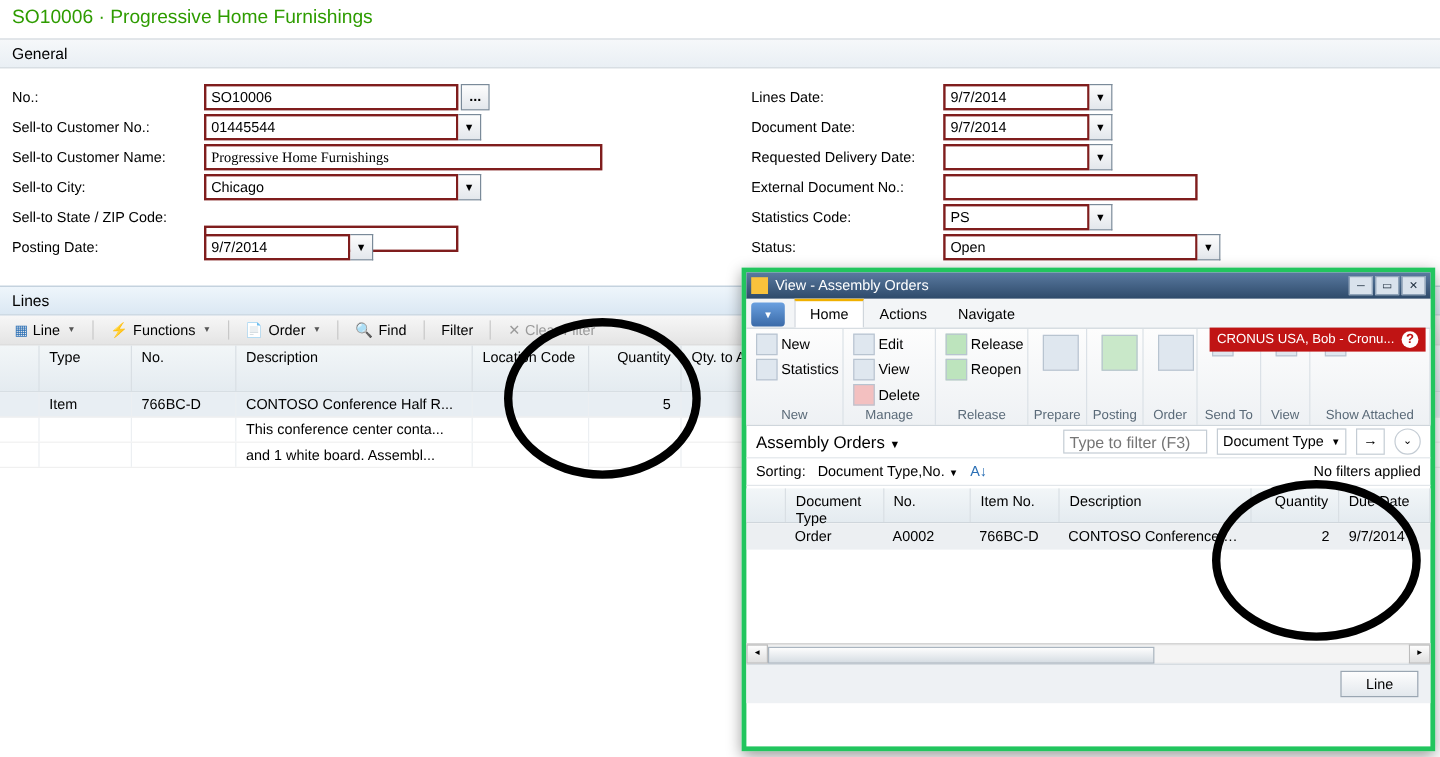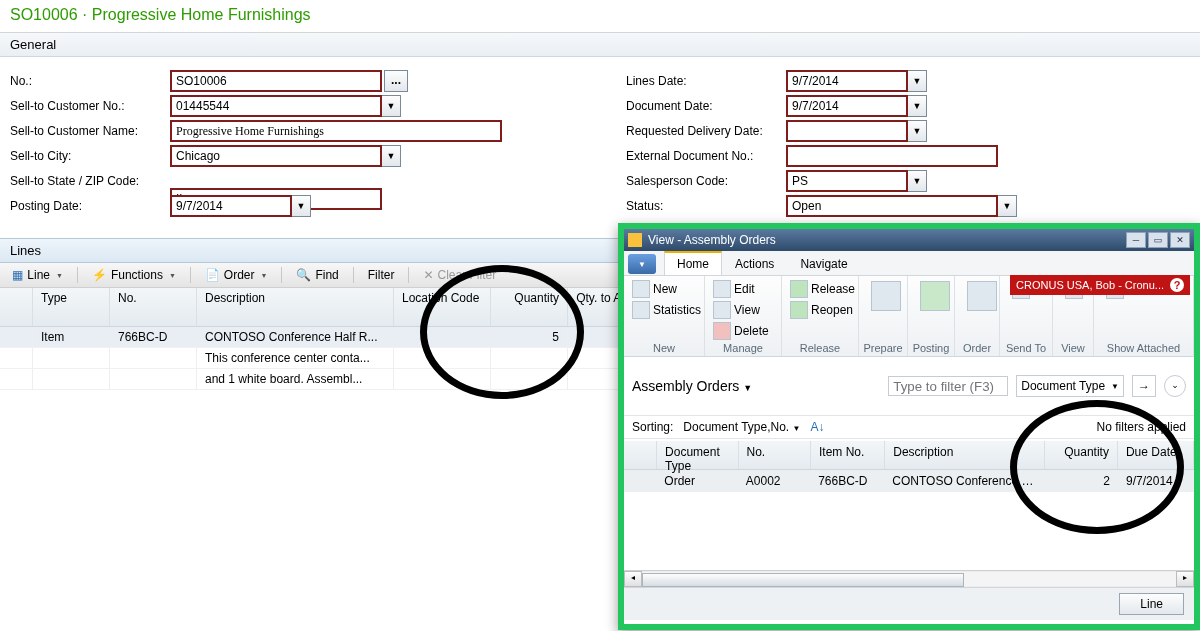--- a/index.html
+++ b/index.html
@@ -24,41 +24,41 @@
 .grid{position:relative}
 .ghead{display:flex;background:linear-gradient(#f2f6f8,#e4ebf0);border-bottom:1px solid #cfd6dc;height:38px}
 .gh{border-right:1px solid #d9dfe4;padding:3px 8px;font-size:12px;display:flex;align-items:flex-start}
 .gh.r{justify-content:flex-end;text-align:right}
 .grow{display:flex;height:20px;align-items:center;border-bottom:1px solid #f0f0f0}
 .gc{border-right:1px solid #eceff2;padding:0 8px;height:20px;line-height:20px;overflow:hidden;white-space:nowrap;text-overflow:ellipsis}
 .gc.r{text-align:right}
 .grow.sel{background:#e8eef3}
 .c-type{width:60px}.c-no{width:70px}.c-desc{width:180px}.c-loc{width:80px}.c-qty{width:60px}.c-ato{width:90px}
 
-.popup{position:absolute;left:618px;top:223px;width:570px;height:395px;border:6px solid #22c55e;background:#fff;box-shadow:0 4px 12px rgba(0,0,0,.4)}
+.popup{position:absolute;left:618px;top:223px;width:570px;height:395px;border:4px solid #22c55e;background:#fff;box-shadow:0 4px 12px rgba(0,0,0,.4)}
 .pt{height:22px;background:linear-gradient(#5a7aa0,#2e4a6a);color:#fff;display:flex;align-items:center;padding:0 4px;font-size:12px}
 .pt .ico{width:14px;height:14px;background:#f9c23c;margin-right:6px}
 .pt .sp{flex:1}
 .pt .wb{width:18px;height:14px;border:1px solid #8fa3b8;background:#d9e2ec;margin-left:2px;display:flex;align-items:center;justify-content:center;font-size:9px;color:#1a2a3a}
 .ptabs{height:24px;background:#f3f5f7;border-bottom:1px solid #d0d6dc;display:flex;align-items:flex-end;padding-left:4px}
 .ptabs .orb{width:28px;height:20px;background:linear-gradient(#6aa0e0,#3a6aa8);border-radius:3px;margin-right:8px;display:flex;align-items:center;justify-content:center;color:#fff;font-size:8px;position:relative;top:-1px}
 .ptab{padding:4px 12px;border:1px solid transparent;border-bottom:none;font-size:12px}
 .ptab.act{background:#fff;border-color:#d0d6dc;border-top:2px solid #f0b000}
 .brand{position:absolute;right:4px;top:24px;background:#c01414;color:#fff;font-size:11px;padding:3px 6px 3px 6px;display:flex;align-items:center;gap:6px}
 .brand .q{background:#fff;color:#c01414;width:14px;height:14px;border-radius:50%;text-align:center;line-height:14px;font-weight:bold}
 .ribbon{height:80px;background:linear-gradient(#fdfdfd,#eef1f4);border-bottom:1px solid #cfd6dc;display:flex}
 .rgrp{border-right:1px solid #dbe1e7;display:flex;flex-direction:column;justify-content:space-between}
 .rgrp .items{display:flex;padding:3px 6px 0 6px;gap:4px;flex:1}
 .rgrp .glabel{text-align:center;font-size:11px;color:#5a6a78;padding:1px 0 2px 0}
 .ritem-v{display:flex;align-items:center;gap:3px;font-size:12px;padding:1px 2px}
 .rstack{display:flex;flex-direction:column;gap:1px}
 .rib{width:16px;height:16px;background:#dfe7ef;border:1px solid #b8c4d0}
 .bigico{width:28px;height:28px;background:#dfe7ef;border:1px solid #b8c4d0;margin:0 auto 2px auto}
 .rbig{display:flex;flex-direction:column;align-items:center;font-size:11px;padding:2px 6px}
-.ptool{height:26px;display:flex;align-items:center;padding:16px 8px;gap:8px;border-bottom:1px solid #e2e6ea}
+.ptool{height:26px;display:flex;align-items:center;padding:0 8px;gap:8px;border-bottom:1px solid #e2e6ea}
 .ptool .atitle{font-size:14px}
 .fltinp{border:1px solid #c4ccd4;height:18px;padding:0 4px;width:110px;color:#888}
 .fltsel{border:1px solid #c4ccd4;height:20px;padding:0 4px;display:flex;align-items:center;gap:6px}
 .gobtn{border:1px solid #c4ccd4;width:22px;height:20px;text-align:center;line-height:18px}
 .chev{border:1px solid #c4ccd4;width:20px;height:20px;border-radius:50%;text-align:center;line-height:18px;font-size:9px}
 .psort{height:22px;display:flex;align-items:center;padding:0 8px;gap:10px;border-bottom:1px solid #e2e6ea;font-size:12px}
 .psort .sp{flex:1}
 .pghead{display:flex;background:linear-gradient(#f2f6f8,#e4ebf0);border-bottom:1px solid #cfd6dc;height:28px;margin-top:2px}
 .pgh{border-right:1px solid #d9dfe4;padding:4px 8px;font-size:12px}
 .pgh.r{text-align:right}
@@ -140,21 +140,21 @@
         <div class="combo">
           <input class="finput" style="width: 110px;" value="">
           <div class="dd">▼</div>
         </div>
       </div>
     <div class="field">
         <div class="flabel">External Document No.:</div>
         <input class="finput" style="width: 200px;" value="">
       </div>
     <div class="field">
-        <div class="flabel">Salesperson Code:</div>
+        <div class="flabel">Statistics Code:</div>
         <div class="combo">
           <input class="finput" style="width: 110px;" value="PS">
           <div class="dd">▼</div>
         </div>
       </div>
     <div class="field">
         <div class="flabel">Status:</div>
         <div class="combo">
           <input class="finput" style="width: 200px;" value="Open">
           <div class="dd">▼</div>

